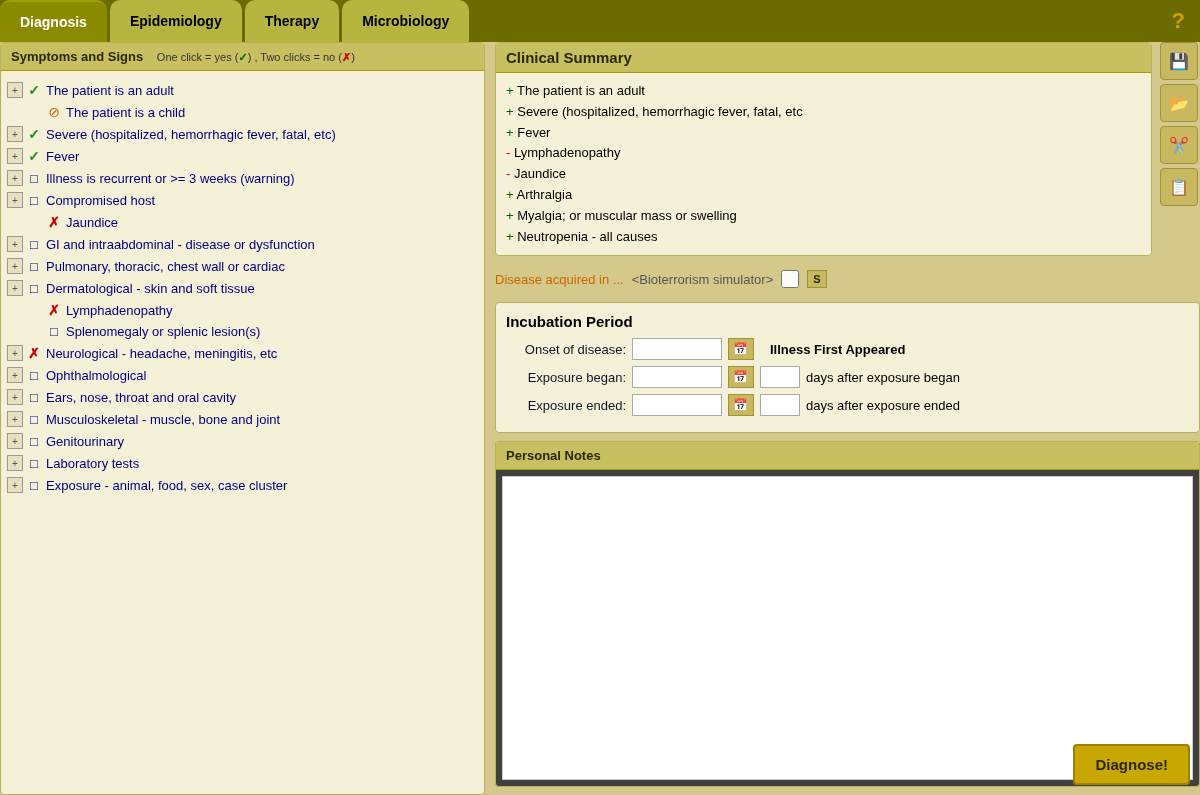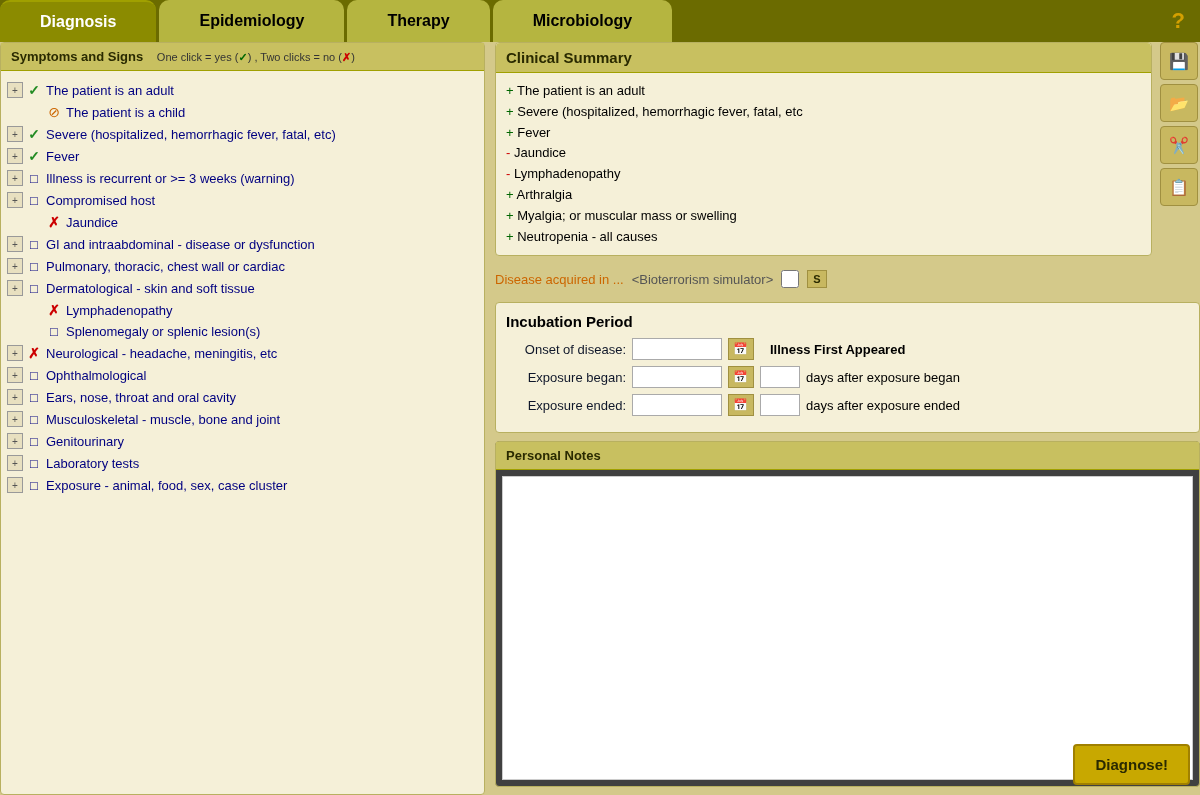--- a/index.html
+++ b/index.html
@@ -17,22 +17,22 @@
       display: flex;
       align-items: stretch;
       height: 42px;
       background: #6b6b00;
       position: relative;
     }
     .nav-tab {
       display: flex;
       align-items: center;
       justify-content: center;
-      padding: 0 40px;
-      font-size: 16px;
+      padding: 0 20px;
+      font-size: 14px;
       font-weight: bold;
       cursor: pointer;
       border-radius: 10px 10px 0 0;
       position: relative;
     }
     .nav-tab.active {
       background: #8b8b00;
       color: #fff;
       border-top: 2px solid #a0a000;
     }
@@ -454,22 +454,22 @@
 
     <div class="right-top">
       <div class="clinical-summary-box">
         <div class="clinical-summary-header">
           <span>Clinical Summary</span>
         </div>
         <div class="clinical-summary-content" id="clinical-summary-content">
         <div><span class="cs-plus">+</span> The patient is an adult</div>
             <div><span class="cs-plus">+</span> Severe (hospitalized, hemorrhagic fever, fatal, etc</div>
             <div><span class="cs-plus">+</span> Fever</div>
+            <div><span class="cs-minus">-</span> Lymphadenopathy</div>
             <div><span class="cs-minus">-</span> Jaundice</div>
-            <div><span class="cs-minus">-</span> Lymphadenopathy</div>
             <div><span class="cs-plus">+</span> Arthralgia</div>
             <div><span class="cs-plus">+</span> Myalgia; or muscular mass or swelling</div>
             <div><span class="cs-plus">+</span> Neutropenia - all causes</div>
           </div>
       </div>
       <div class="side-buttons" id="side-buttons">
       <div class="side-btn">💾</div>
           <div class="side-btn">📂</div>
           <div class="side-btn">✂️</div>
           <div class="side-btn">📋</div>

